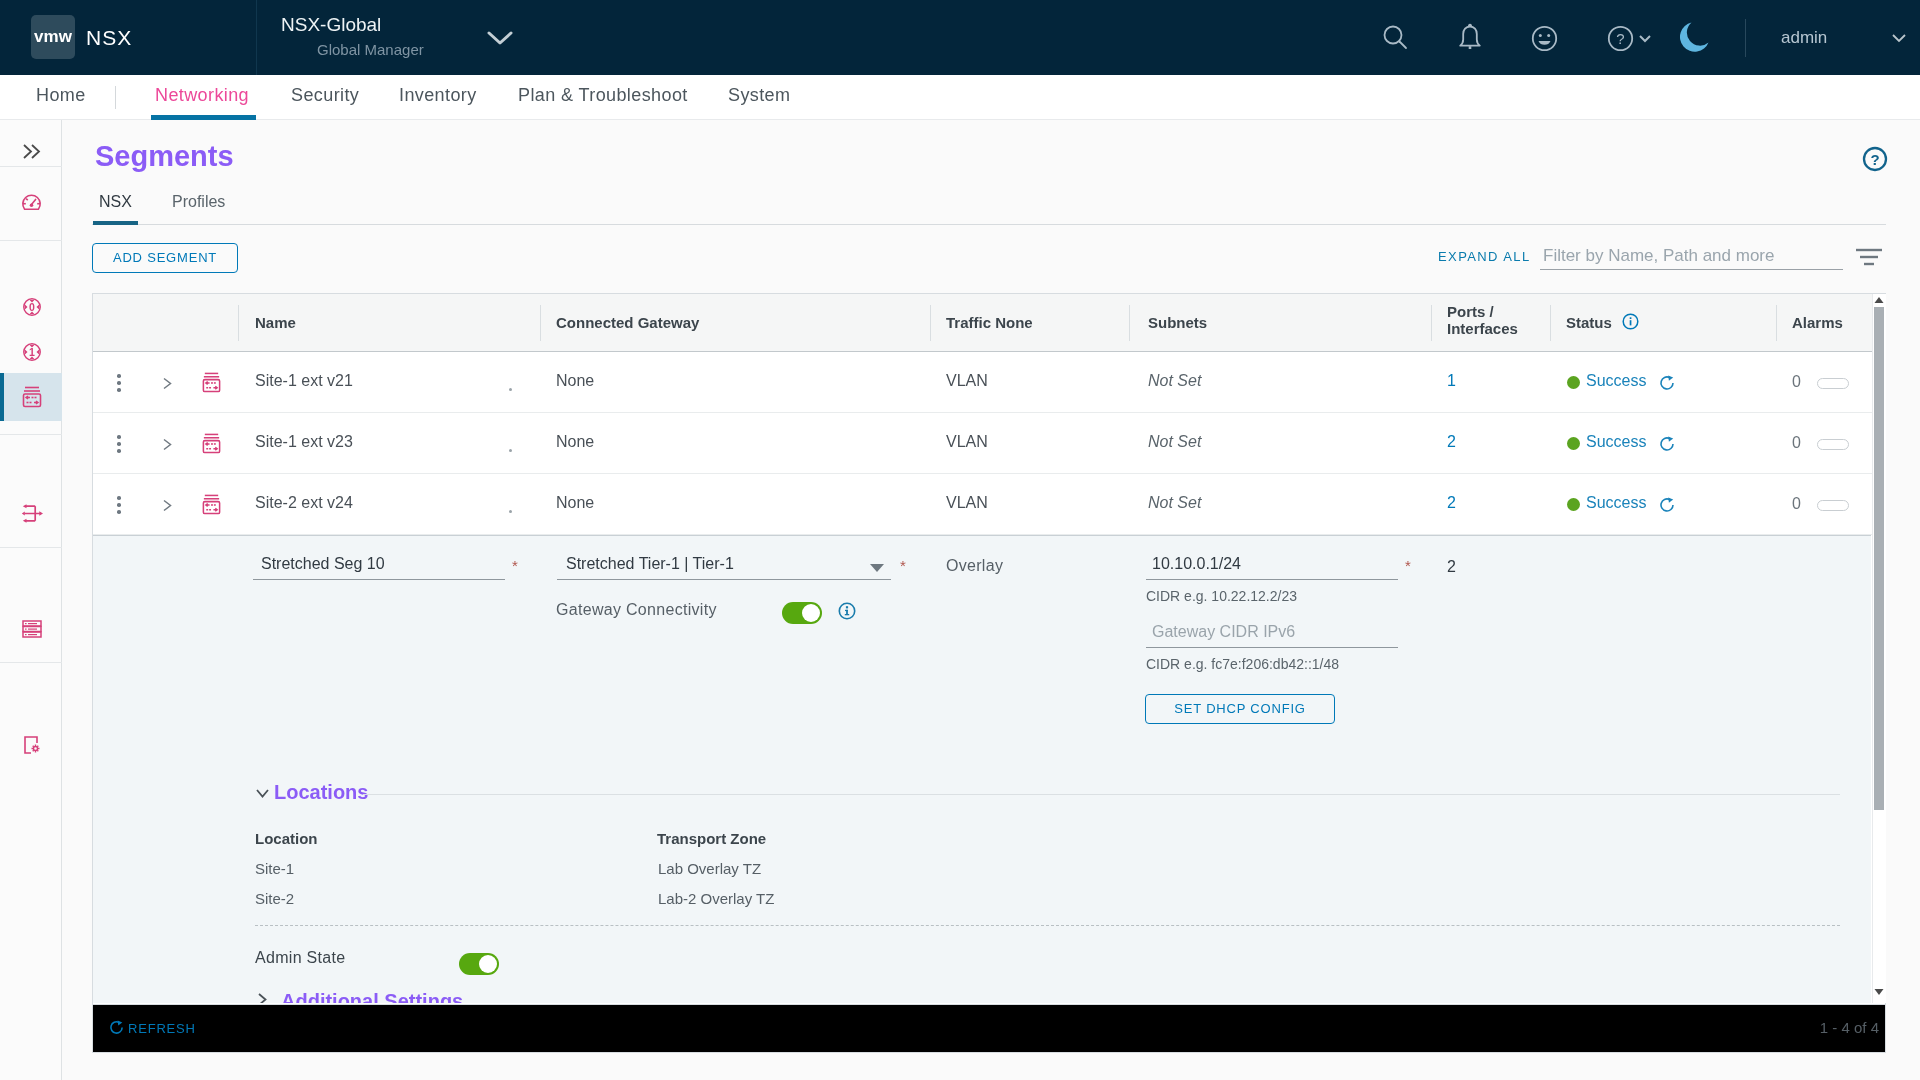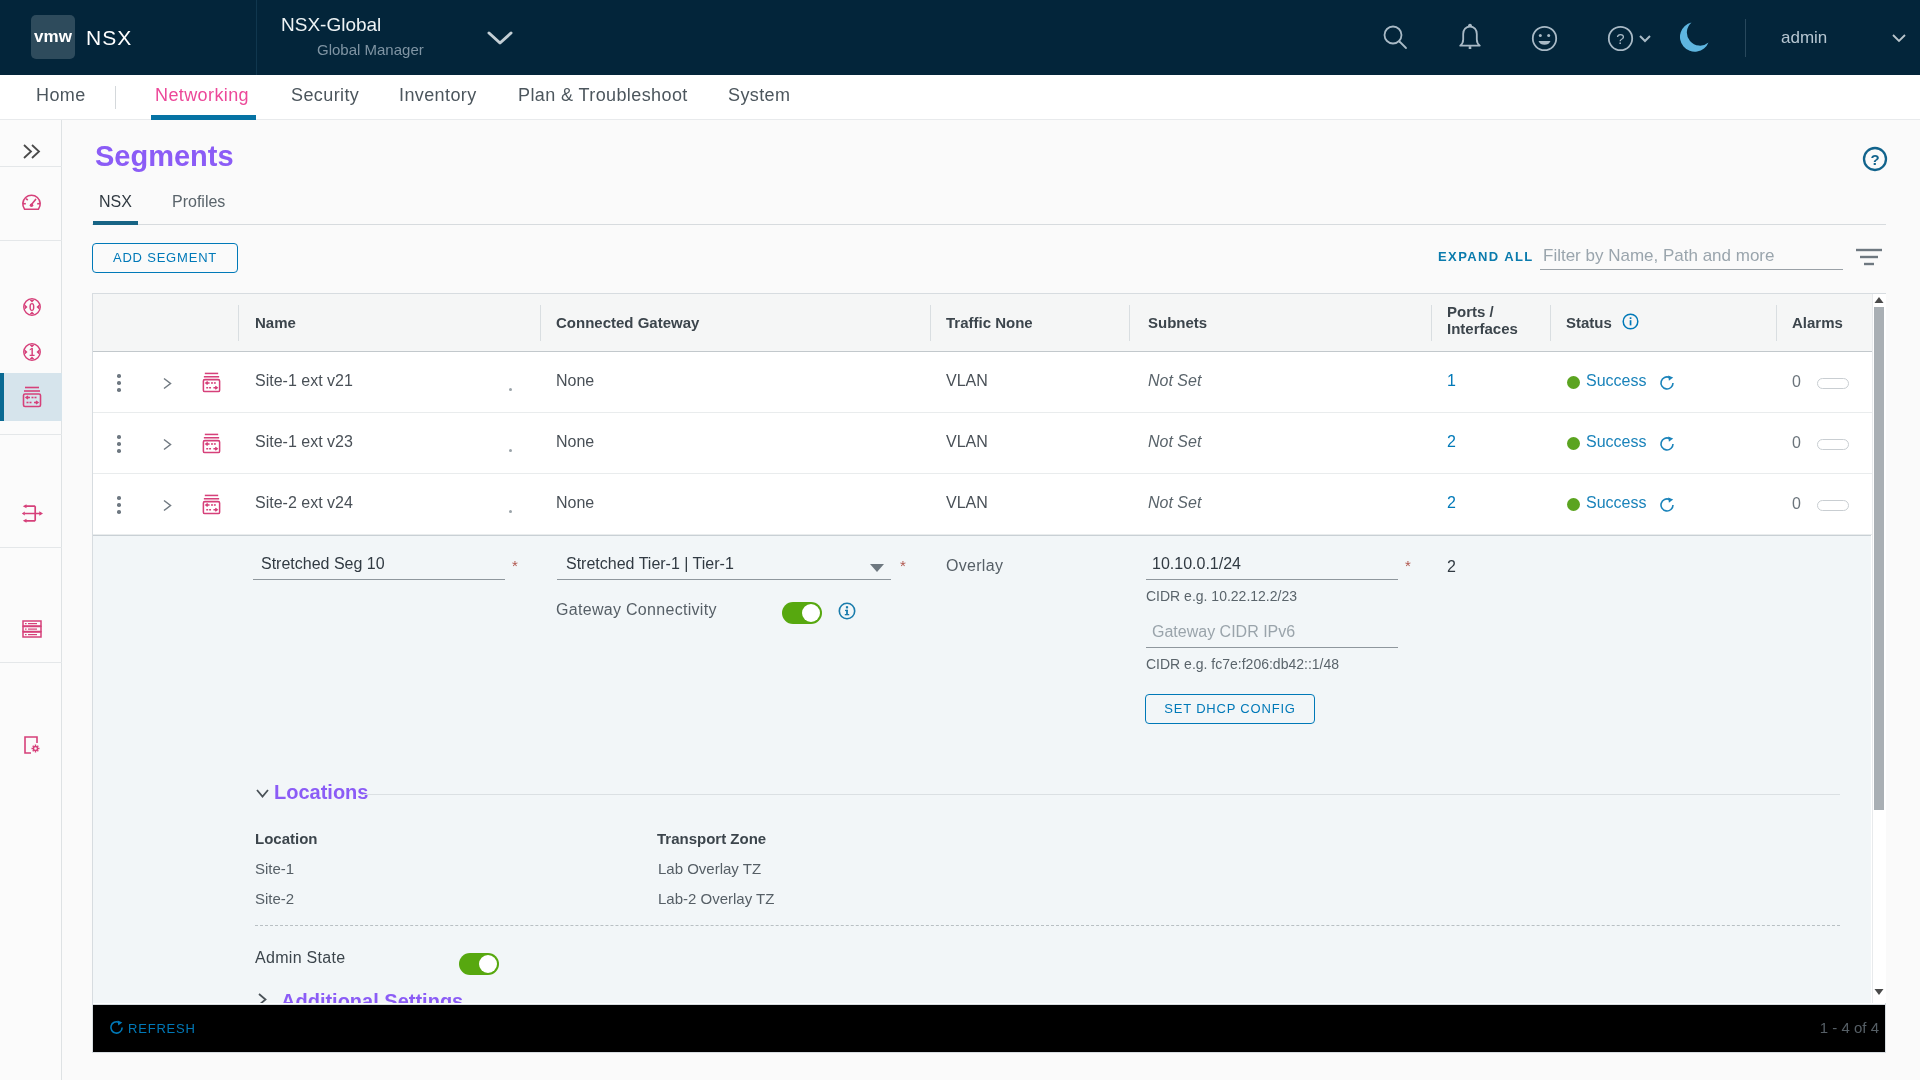--- a/index.html
+++ b/index.html
@@ -31,21 +31,21 @@
 #railactive { position:absolute; left:0; top:253px; width:62px; height:48px; background:#d6e4ec; }
 #railactivebar { position:absolute; left:0; top:253px; width:4px; height:48px; background:#0a6a93; }
 
 #title { position:absolute; left:95px; top:140px; font-size:29px; color:#8b5cf6; font-weight:700; }
 .tab { position:absolute; top:193px; font-size:16px; }
 #tabul { position:absolute; left:93px; top:221px; width:45px; height:4px; background:#176485; }
 #tabline { position:absolute; left:92px; top:224px; width:1794px; height:1px; background:#d7dbde; }
 .btn { position:absolute; border:1px solid #0079b8; border-radius:4px; color:#0079b8;
   font-size:13px; letter-spacing:0.8px; text-align:center; background:transparent; }
 #addseg { left:92px; top:243px; width:146px; height:30px; line-height:28px; }
-#expand { position:absolute; left:1391px; top:249px; color:#0a7bad; font-size:13px; font-weight:700; letter-spacing:1.4px;padding-left:47px; }
+#expand { position:absolute; left:1391px; top:249px; color:#0a7bad; font-size:13px; font-weight:400; letter-spacing:1.4px;padding-left:47px; }
 #filterph { position:absolute; left:1543px; top:246px; color:#9aa5ad; font-size:17px; }
 #filterline { position:absolute; left:1540px; top:269px; width:303px; height:1px; background:#9aa1a7; }
 
 #grid { position:absolute; left:92px; top:293px; width:1794px; height:711px; background:#fff;
   border:1px solid #d7dce0; border-bottom:none; }
 .colsep { position:absolute; top:11px; width:1px; height:36px; background:#d9dee1; }
 .th { position:absolute; font-size:15px; font-weight:700; color:#3c454c; }
 .row { position:absolute; left:0; width:1779px; height:61px; border-bottom:1px solid #e9eced; background:#fff; }
 .cell { position:absolute; top:20px; font-size:16px; color:#495057; }
 .kebab { position:absolute; left:24px; top:22px; width:4px; }
@@ -390,21 +390,21 @@
     </svg>
   <div class="flabel" style="left:853px;top:21px">Overlay</div>
   <div class="fld" style="left:1059px;top:19px">10.10.0.1/24</div>
   <div class="fline" style="left:1053px;top:43px;width:252px"></div>
   <div class="ast" style="left:1312px;top:21px">*</div>
   <div class="fhelp" style="left:1053px;top:52px">CIDR e.g. 10.22.12.2/23</div>
   <div class="fld ports" style="left:1354px;top:22px">2</div>
   <div class="fld" style="left:1059px;top:87px;color:#9aa4ab">Gateway CIDR IPv6</div>
   <div class="fline" style="left:1053px;top:111px;width:252px"></div>
   <div class="fhelp" style="left:1053px;top:120px">CIDR e.g. fc7e:f206:db42::1/48</div>
-  <div class="btn" style="left:1052px;top:158px;width:170px;height:30px;line-height:28px;position:absolute">SET DHCP CONFIG</div>
+  <div class="btn" style="left:1052px;top:158px;width:190px;height:30px;line-height:28px;position:absolute">SET DHCP CONFIG</div>
   <svg class="abs" style="left:163px;top:253px" width="13" height="9" viewBox="0 0 13 9">
       <polyline points="1,1 6.5,7.5 12,1" fill="none" stroke="#4a5258" stroke-width="1.8"></polyline>
     </svg>
   <div class="sect" style="left:181px;top:245px">Locations</div>
   <div style="position:absolute;left:270px;top:258px;width:1477px;height:1px;background:#dbe0e3"></div>
   <div class="thead2" style="left:162px;top:294px">Location</div>
   <div class="thead2" style="left:564px;top:294px">Transport Zone</div>
   <div class="tval" style="left:162px;top:324px">Site-1</div>
   <div class="tval" style="left:565px;top:324px">Lab Overlay TZ</div>
   <div class="tval" style="left:162px;top:354px">Site-2</div>

